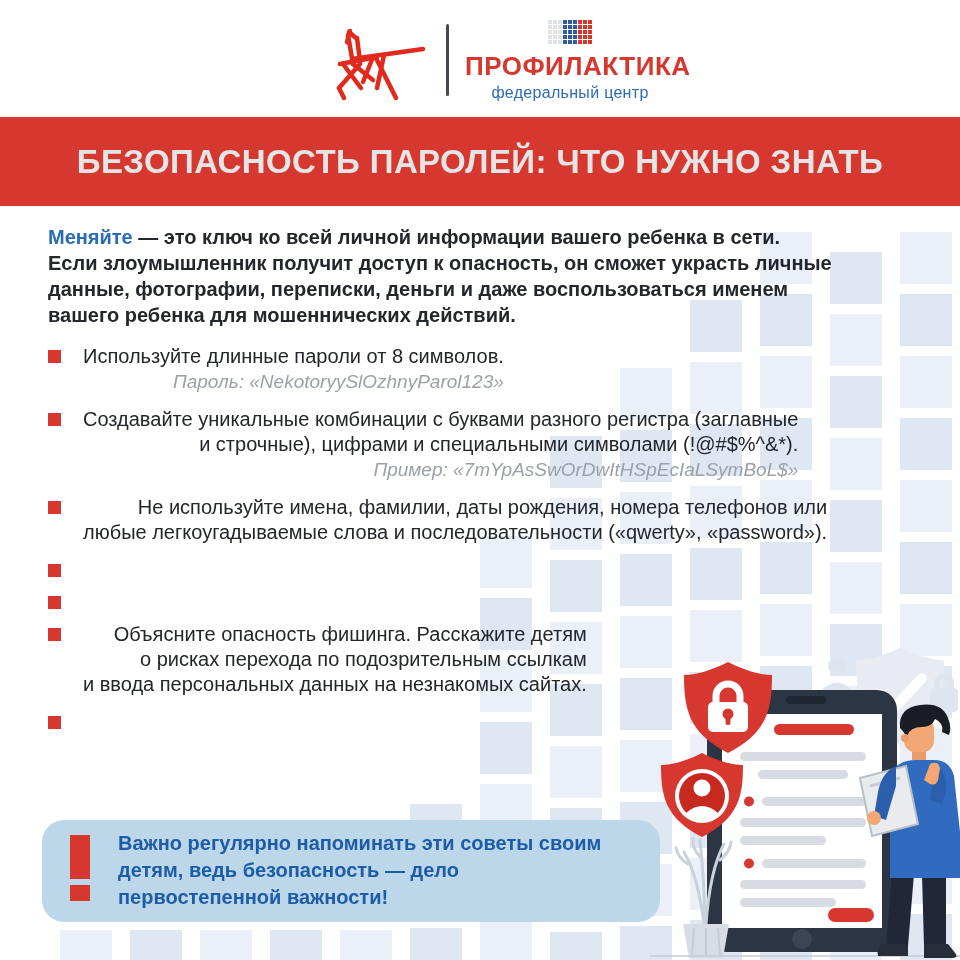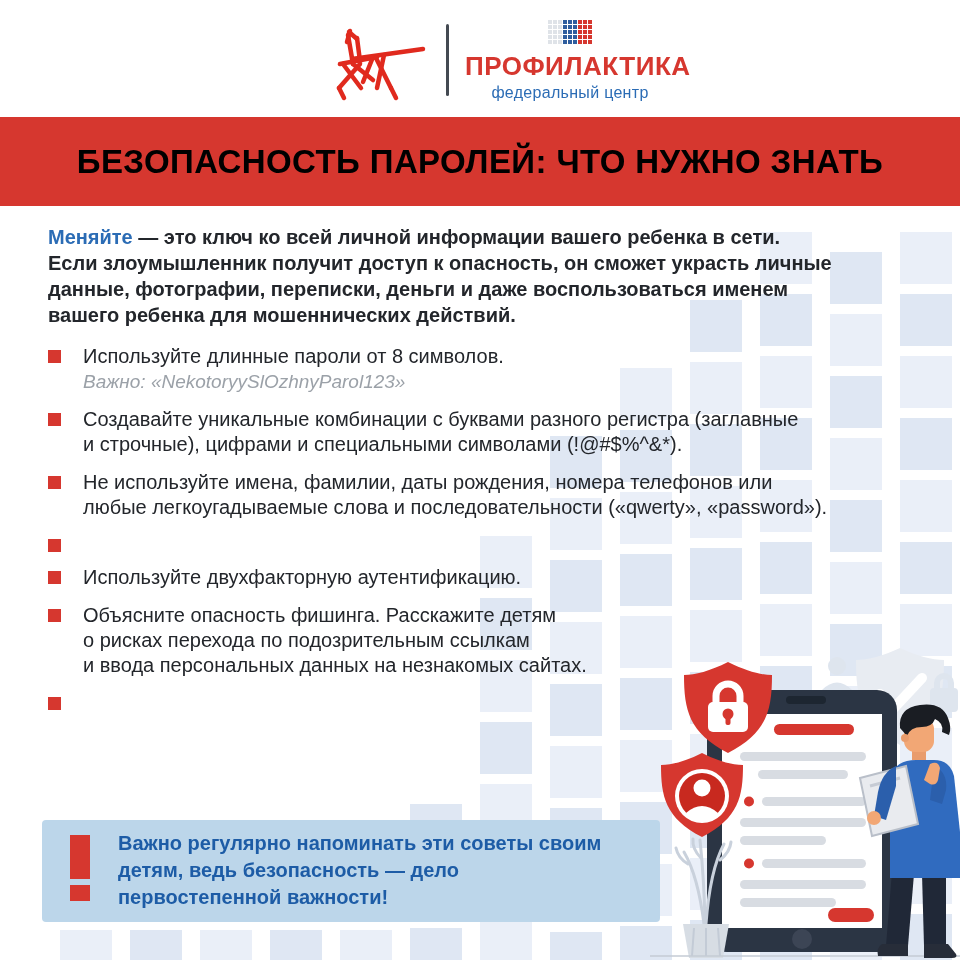--- a/index.html
+++ b/index.html
@@ -27,33 +27,33 @@
   .divider{position:absolute;left:429px;top:24px;width:3px;height:72px;background:#444A52;border-radius:2px;}
   .brand{position:absolute;left:448px;top:16px;width:210px;text-align:center;}
   .pixel-grid{width:44px;height:24px;margin:4px auto 7px auto;display:grid;
     grid-template-columns:repeat(9,4px);grid-template-rows:repeat(5,4px);gap:1px;}
   .pixel-grid i{display:block;}
   .brand-name{font-size:26px;font-weight:700;letter-spacing:.5px;color:var(--accent-red);}
   .brand-subtitle{font-size:16px;font-weight:400;color:var(--brand-blue);margin-top:2px;letter-spacing:.3px;}
   
   .banner{position:absolute;top:117px;left:0;width:960px;height:89px;background:var(--accent-red);
     display:flex;align-items:center;justify-content:center;z-index:2;}
-  .banner h1{margin:0;font-size:33px;font-weight:700;color:#000000;letter-spacing:.4px;white-space:nowrap;text-align:right;}
+  .banner h1{margin:0;font-size:33px;font-weight:700;color:#e5e5e5;letter-spacing:.4px;white-space:nowrap;text-align:right;}
   
   .content{position:absolute;top:206px;left:0;width:960px;z-index:1;}
   .intro{margin:18px 40px 16px 48px;font-size:20px;line-height:26px;font-weight:700;white-space:pre-line;}
   .intro .lead{color:var(--brand-blue);}
   .tips{list-style:none;margin:0 0 0 48px;padding:0;width:860px;}
-  .tips li{display:flex;align-items:flex-start;margin-bottom:13px;}
+  .tips li{display:flex;align-items:flex-start;margin-bottom:13px;text-align:right;}
   .bullet{flex:none;width:13px;height:13px;background:var(--accent-red);margin:6px 22px 0 0;}
   .tip-text p{margin:0;font-size:20px;line-height:25px;white-space:pre-line;}
   .tip-text .example{font-style:italic;font-size:19px;line-height:24px;color:var(--example-text);margin-top:1px;}
   
   .callout{position:absolute;left:42px;top:820px;width:618px;height:102px;background:var(--callout-bg);
-    border-radius:4px;display:flex;z-index:1;}
+    border-radius:22px;display:flex;z-index:1;}
   .exclaim{flex:none;width:76px;display:flex;flex-direction:column;align-items:center;padding-top:15px;}
   .exclaim .bar{width:20px;height:44px;background:var(--accent-red);}
   .exclaim .dot{width:20px;height:16px;background:var(--accent-red);margin-top:6px;}
   .callout-text{margin:0;padding:10px 12px 0 0;font-size:20px;line-height:27px;font-weight:700;
     color:var(--callout-text);white-space:pre-line;}
   
   .illustration{position:absolute;left:628px;top:626px;z-index:1;}
 </style>
 </head>
 <body>
@@ -222,45 +222,43 @@
   <main class="content">
     <p class="intro"><span class="lead">Меняйте</span> <span>— это ключ ко всей личной информации вашего ребенка в сети.
 Если злоумышленник получит доступ к опасность, он сможет украсть личные
 данные, фотографии, переписки, деньги и даже воспользоваться именем
 вашего ребенка для мошеннических действий.</span></p>
     <ul class="tips">
         <li>
           <span class="bullet"></span>
           <div class="tip-text">
             <p>Используйте длинные пароли от 8 символов.</p>
-            <p class="example">Важно: «NekotoryySlOzhnyParol123»</p>
+            <p class="example">Пароль: «NekotoryySlOzhnyParol123»</p>
           </div>
         </li>
         <li>
           <span class="bullet"></span>
           <div class="tip-text">
             <p>Создавайте уникальные комбинации с буквами разного регистра (заглавные
 и строчные), цифрами и специальными символами (!@#$%^&amp;*).</p>
+            <p class="example">Пример: «7mYpAsSwOrDwItHSpEcIaLSymBoL$»</p>
           </div>
         </li>
         <li>
           <span class="bullet"></span>
           <div class="tip-text">
             <p>Не используйте имена, фамилии, даты рождения, номера телефонов или
 любые легкоугадываемые слова и последовательности («qwerty», «password»).</p>
           </div>
         </li>
         <li>
           <span class="bullet"></span>
         </li>
         <li>
           <span class="bullet"></span>
-          <div class="tip-text">
-            <p>Используйте двухфакторную аутентификацию.</p>
-          </div>
         </li>
         <li>
           <span class="bullet"></span>
           <div class="tip-text">
             <p>Объясните опасность фишинга. Расскажите детям
 о рисках перехода по подозрительным ссылкам
 и ввода персональных данных на незнакомых сайтах.</p>
           </div>
         </li>
         <li>

